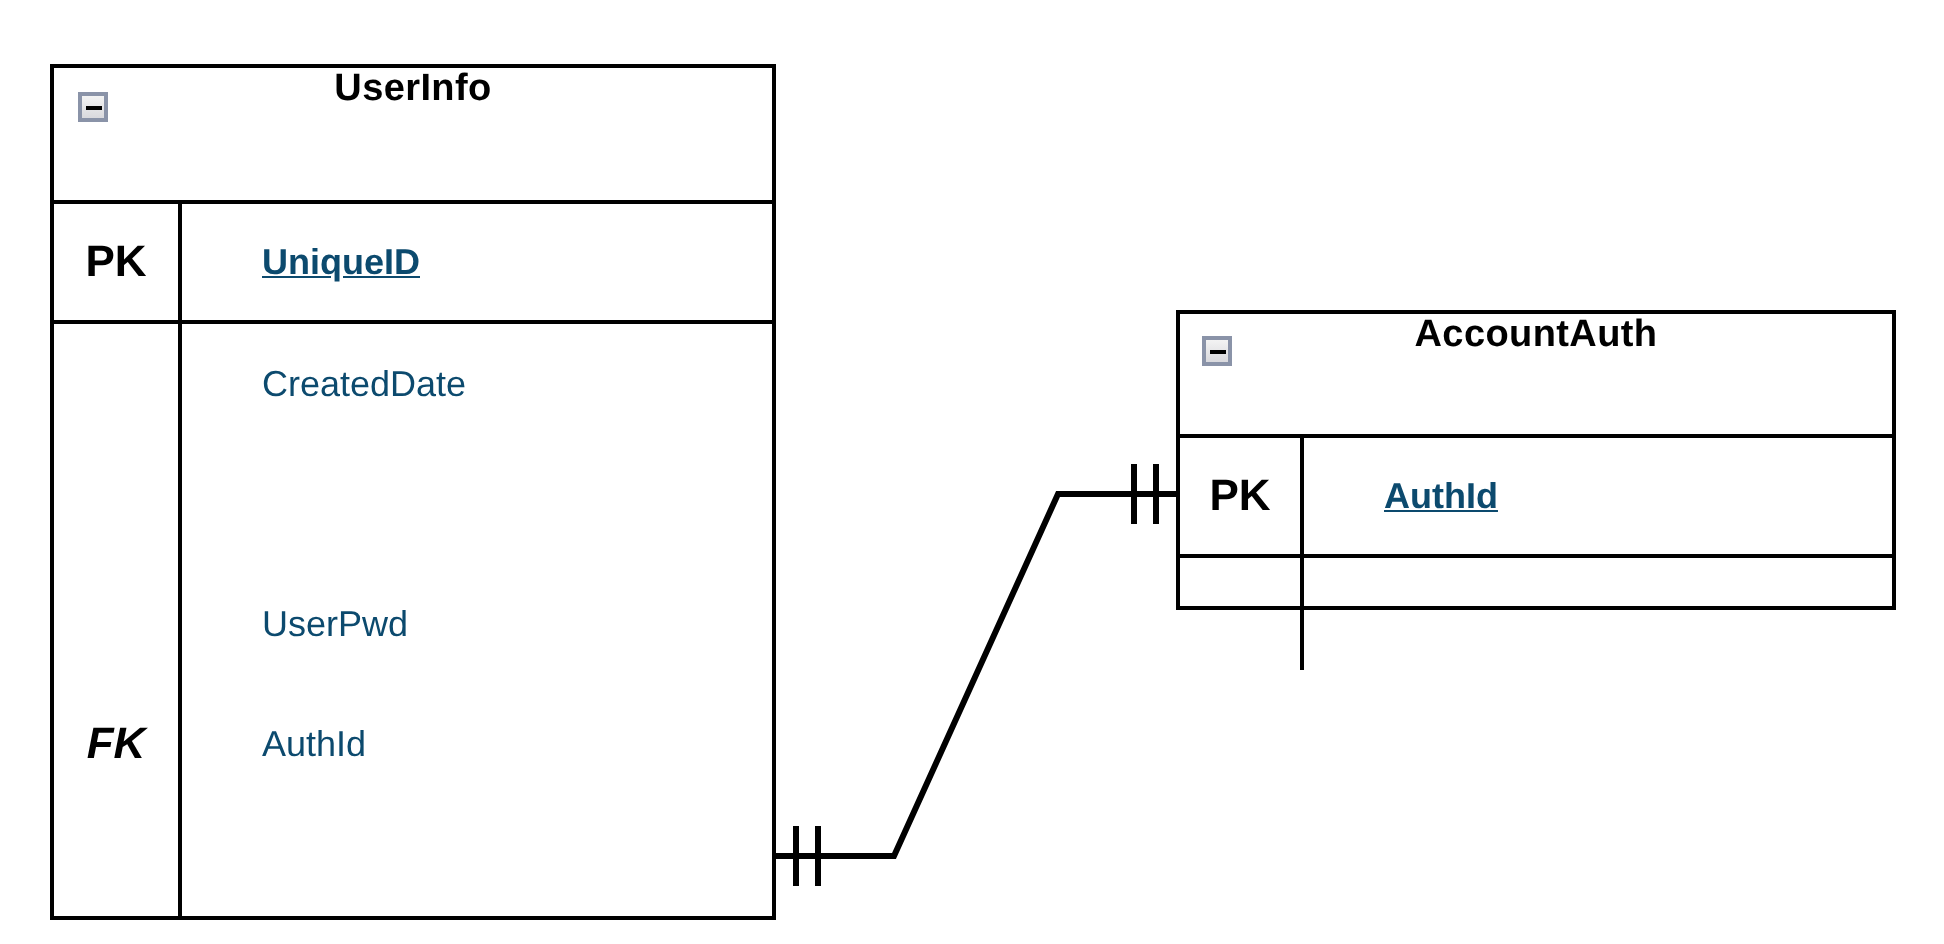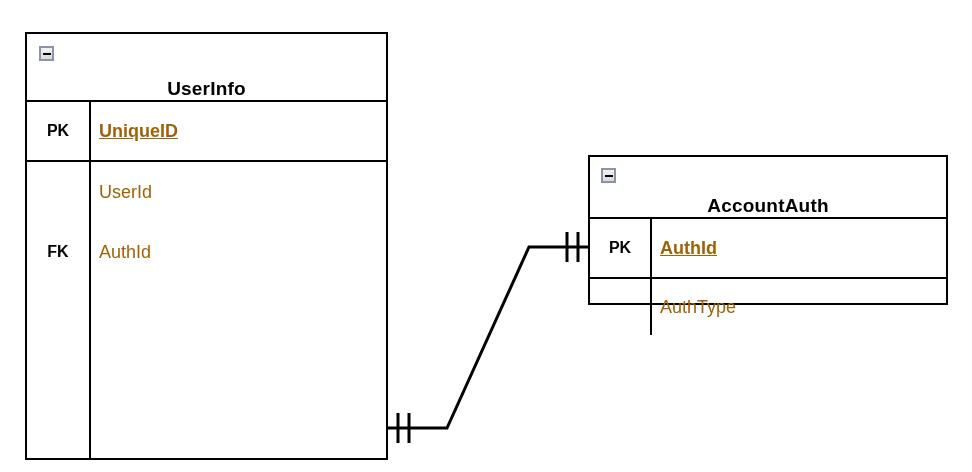--- a/index.html
+++ b/index.html
@@ -23,21 +23,21 @@
     background: #ffffff;
     border: 2px solid #000000;
   }
 
   .entity-header {
     position: relative;
     box-sizing: border-box;
     width: 100%;
     border-bottom: 2px solid #000000;
     display: flex;
-    align-items: flex-end;
+    align-items: flex-start;
     justify-content: center;
   }
   .entity-title {
     font-weight: bold;
     font-size: 19px;
     color: #000000;
     letter-spacing: .2px;
     white-space: nowrap;
   }
 
@@ -74,35 +74,36 @@
   }
   .row.sep-below {
     border-bottom: 2px solid #000000;
   }
   .key-cell {
     box-sizing: border-box;
     display: flex;
     align-items: center;
     justify-content: center;
     flex: 0 0 auto;
-    font-size: 16px;
+    font-size: 22px;
     font-weight: bold;
     color: #000000;
     height: 100%;
   }
   .name-cell {
     box-sizing: border-box;
     flex: 1 1 auto;
     display: flex;
     align-items: center;
     font-size: 18px;
-    color: #a16207;
-    padding-left: 10px;
+    color: #0c4a6e;
+    padding-left: 22px;
     height: 100%;
     white-space: nowrap;
+    margin-left: 20px;
   }
   .name-cell.pk-name {
     font-weight: bold;
     text-decoration: underline;
   }
 
   
   .col-divider {
     position: absolute;
     width: 0;
@@ -146,30 +147,37 @@
 
     <div class="rows">
 
       <div class="col-divider" style="left:62px; top:0; height:356px;"></div>
 
       <div class="row sep-below" style="height:60px;">
         <span class="key-cell" style="width:62px;">PK</span>
         <span class="name-cell pk-name">UniqueID</span>
       </div>
 
-
-
       <div class="row" style="height:60px;">
         <span class="key-cell" style="width:62px;"></span>
-        <span class="name-cell">UserId</span>
-      </div>
-
-
-      <div class="row" style="height:60px;">
-        <span class="key-cell" style="width:62px;">FK</span>
+        <span class="name-cell">CreatedDate</span>
+      </div>
+
+
+      <div class="row" style="height:60px;">
+        <span class="key-cell" style="width:62px;"></span>
+      </div>
+
+      <div class="row" style="height:60px;">
+        <span class="key-cell" style="width:62px;"></span>
+        <span class="name-cell">UserPwd</span>
+      </div>
+
+      <div class="row" style="height:60px;">
+        <span class="key-cell" style="width:62px;font-style:italic;">FK</span>
         <span class="name-cell">AuthId</span>
       </div>
     </div>
   </div>
 
   <div class="entity" style="left:588px; top:155px; width:360px; height:150px;">
 
     <div class="entity-header" style="height:62px;">
       <div class="collapse-btn" style="left:11px; top:11px;">
         <span class="minus"></span>
@@ -178,20 +186,16 @@
     </div>
 
     <div class="rows">
       <div class="col-divider" style="left:60px; top:0; height:116px;"></div>
 
       <div class="row sep-below" style="height:60px;">
         <span class="key-cell" style="width:60px;">PK</span>
         <span class="name-cell pk-name">AuthId</span>
       </div>
 
-      <div class="row" style="height:56px;">
-        <span class="key-cell" style="width:60px;"></span>
-        <span class="name-cell">AuthType</span>
-      </div>
     </div>
   </div>
 
 </div>
 
 </body></html>

